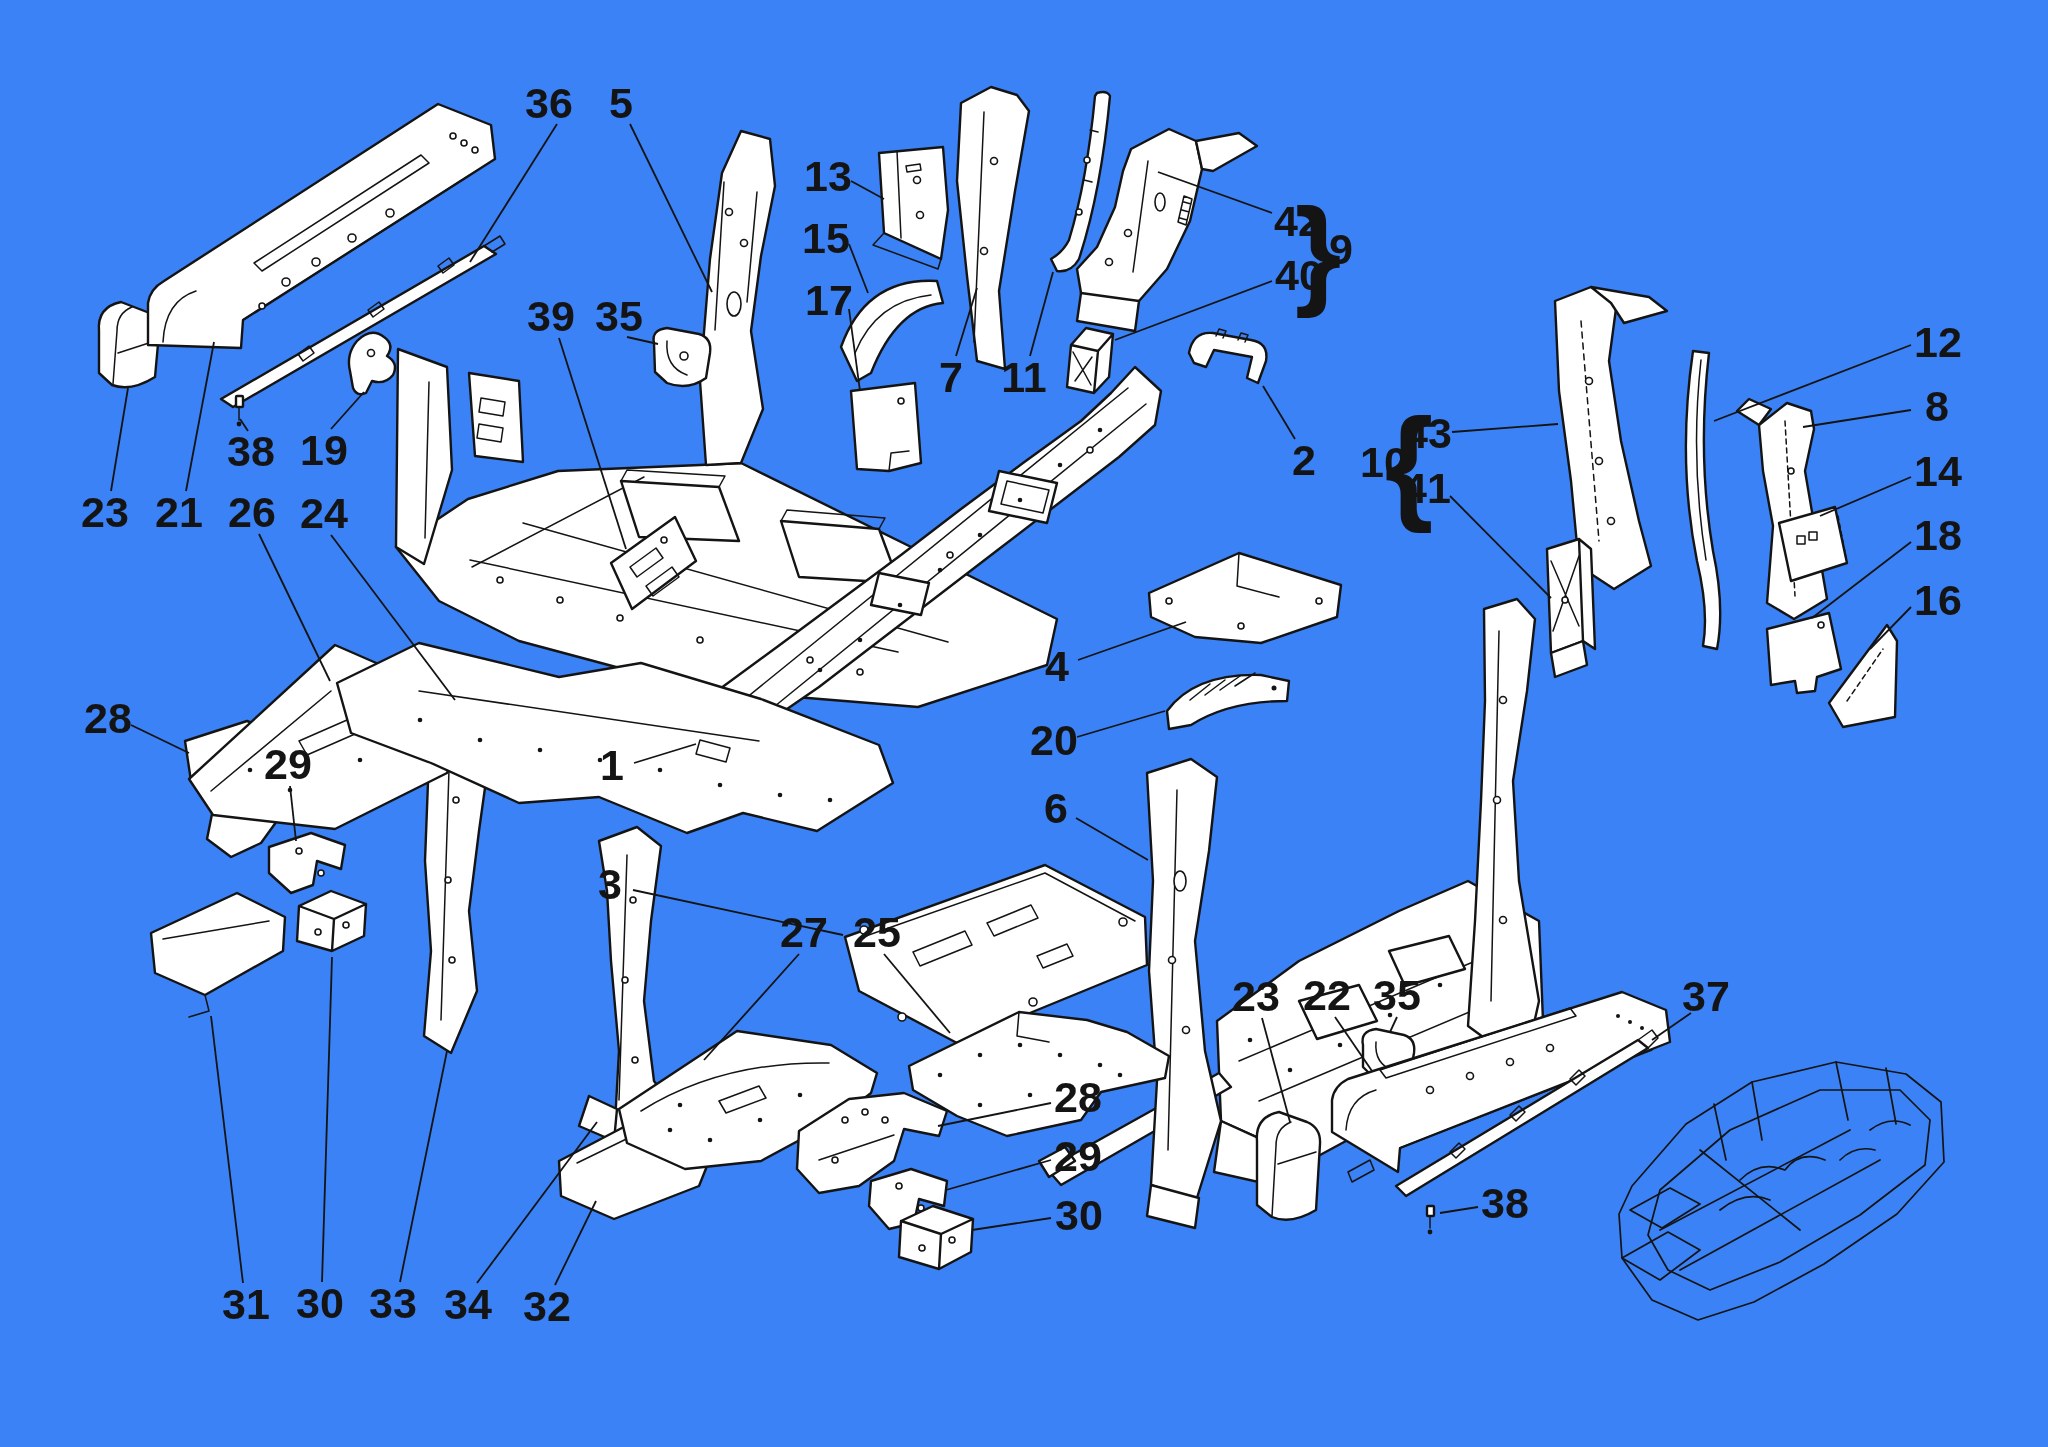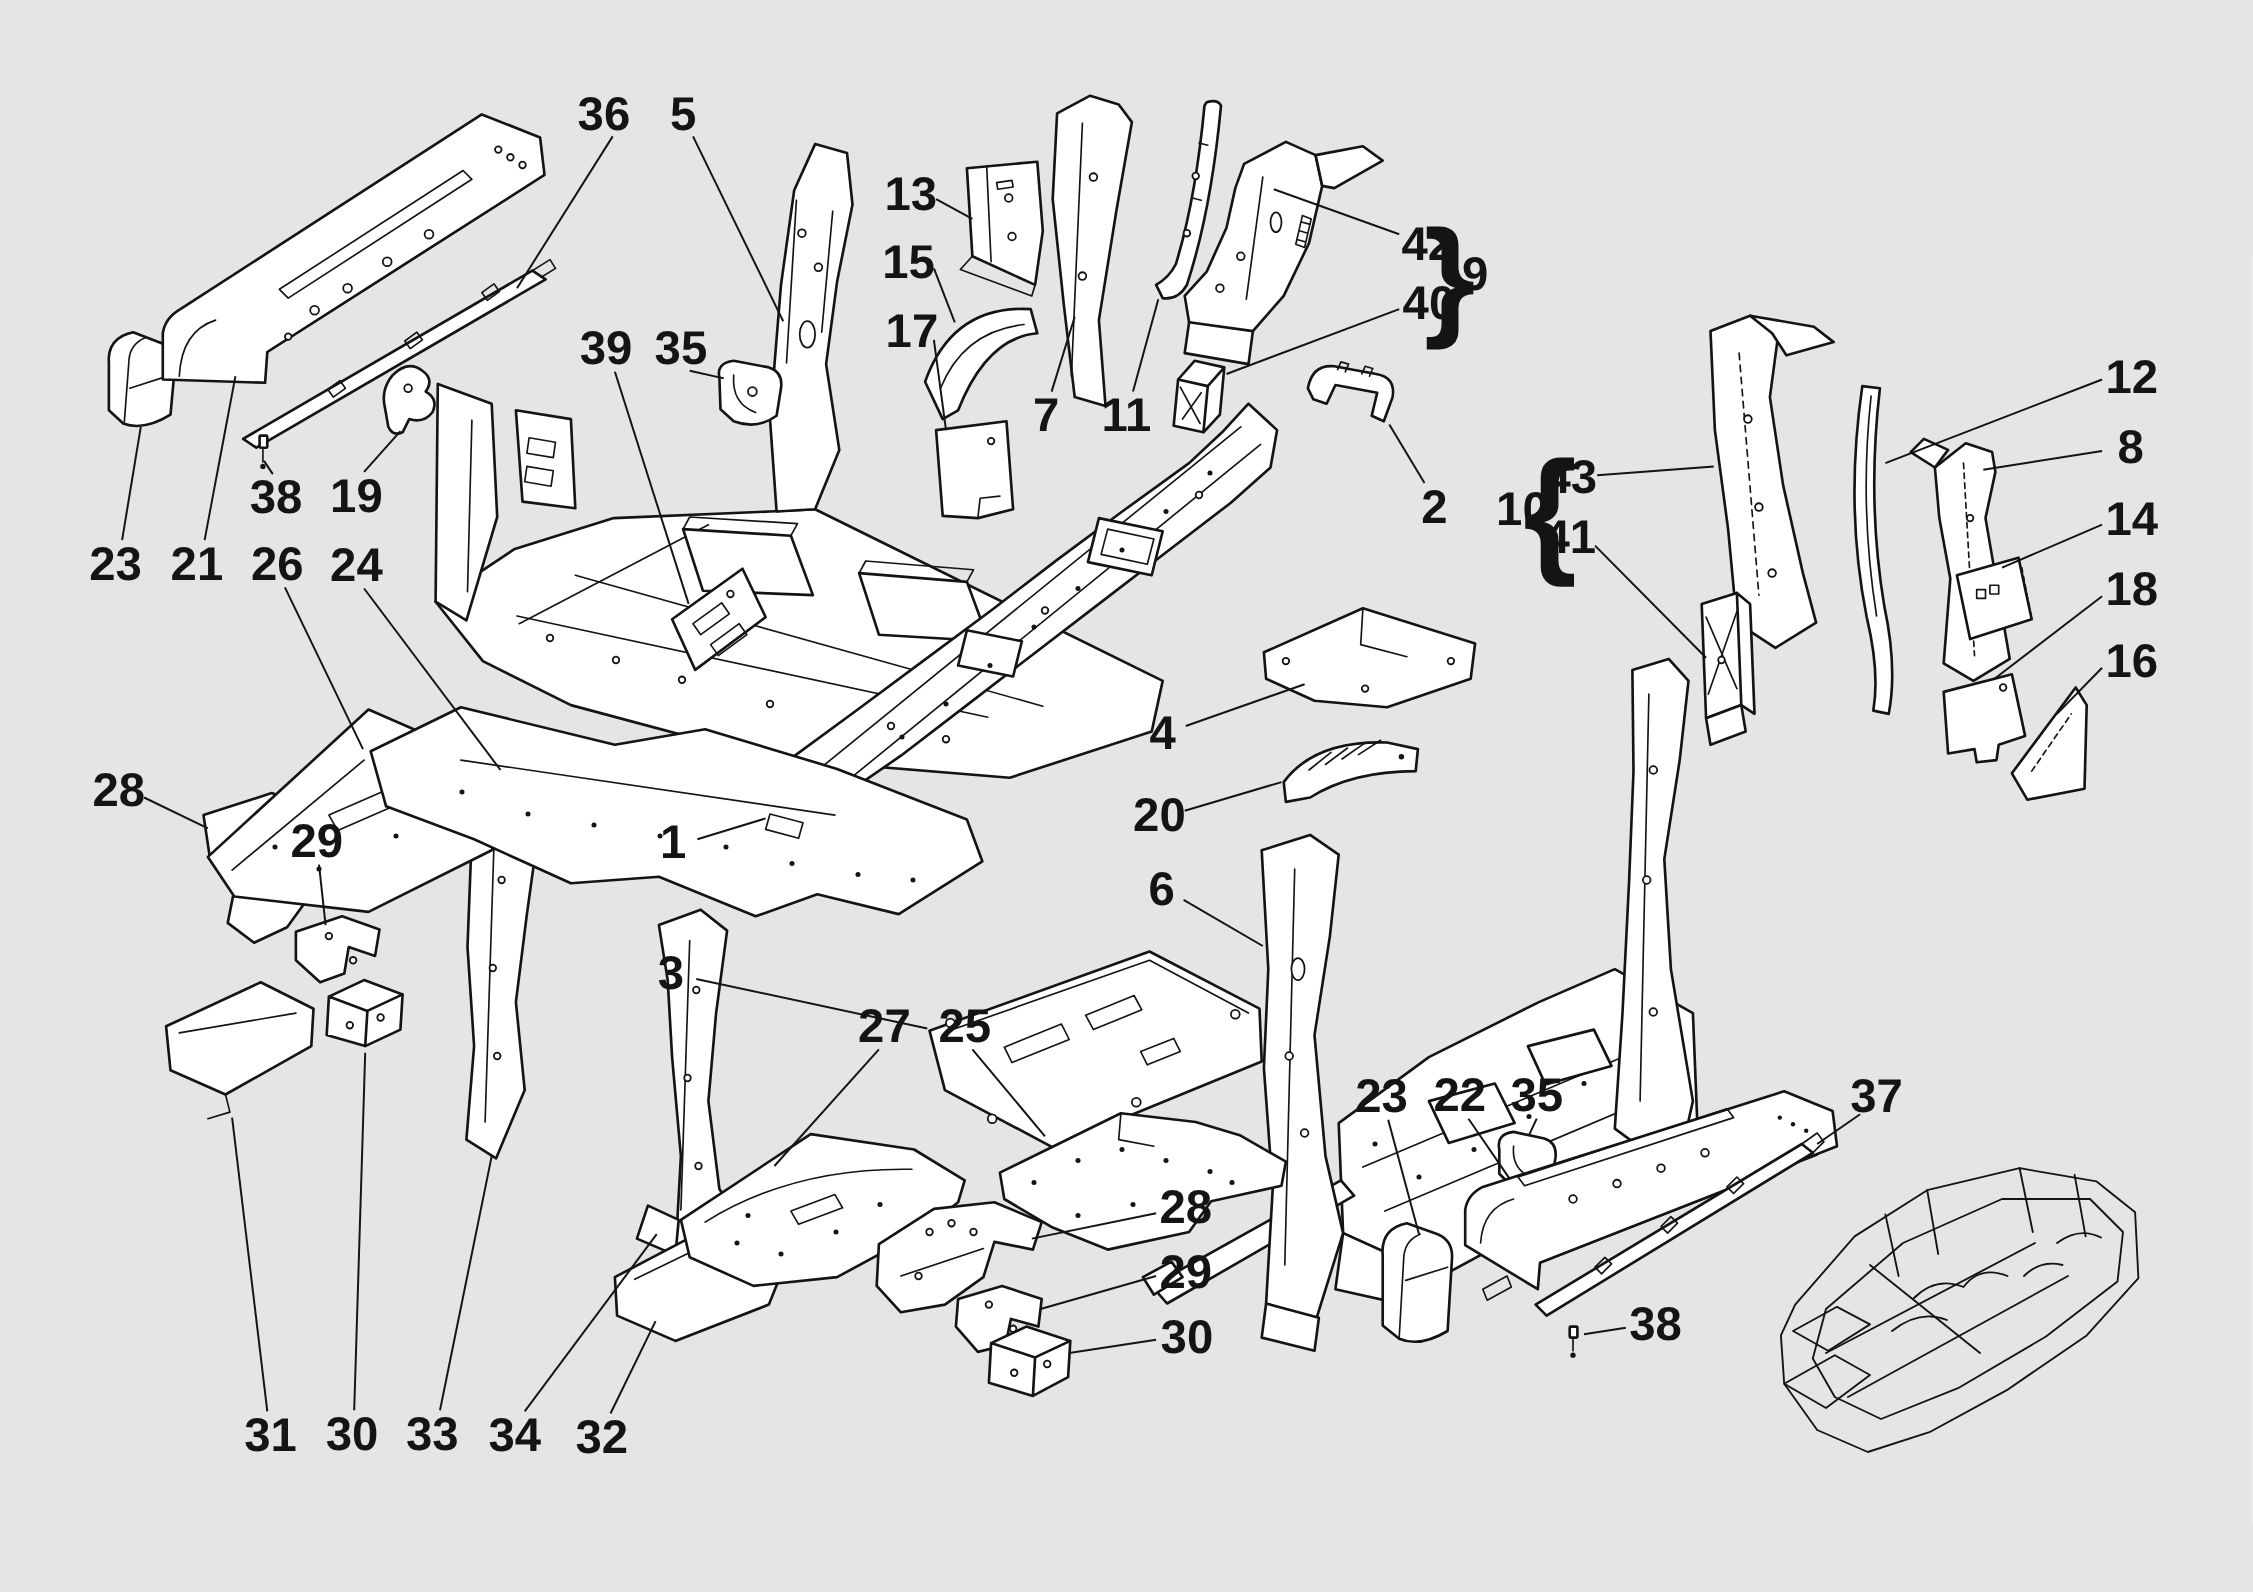--- a/index.html
+++ b/index.html
@@ -1,17 +1,17 @@
 <!DOCTYPE html>
 <html><head>
 <meta charset="utf-8">
 <title>Exploded Parts Diagram</title>
 <style>
   html,body{margin:0;padding:0;background:#ffffff;}
-  .stage{position:relative;width:2048px;height:1447px;background:#e5e5e5;overflow:hidden;
+  .stage{position:relative;width:2048px;height:1447px;background:#3b82f6;overflow:hidden;
          font-family:"Liberation Sans","DejaVu Sans",sans-serif;}
   svg{position:absolute;left:0;top:0;}
   .part{fill:#ffffff;stroke:#141414;stroke-width:2.4;stroke-linejoin:round;stroke-linecap:round;}
   .thin{fill:none;stroke:#141414;stroke-width:1.5;stroke-linejoin:round;stroke-linecap:round;}
   .hole{fill:#ffffff;stroke:#141414;stroke-width:1.6;}
   .dot{fill:#141414;stroke:none;}
   .leader{stroke:#141414;stroke-width:1.8;fill:none;}
   .callout{font-family:"Liberation Sans","DejaVu Sans",sans-serif;font-weight:bold;font-size:43px;
            fill:#141414;text-anchor:middle;}
   .brace{font-family:"Liberation Sans","DejaVu Sans",sans-serif;font-weight:bold;fill:#141414;text-anchor:middle;}

